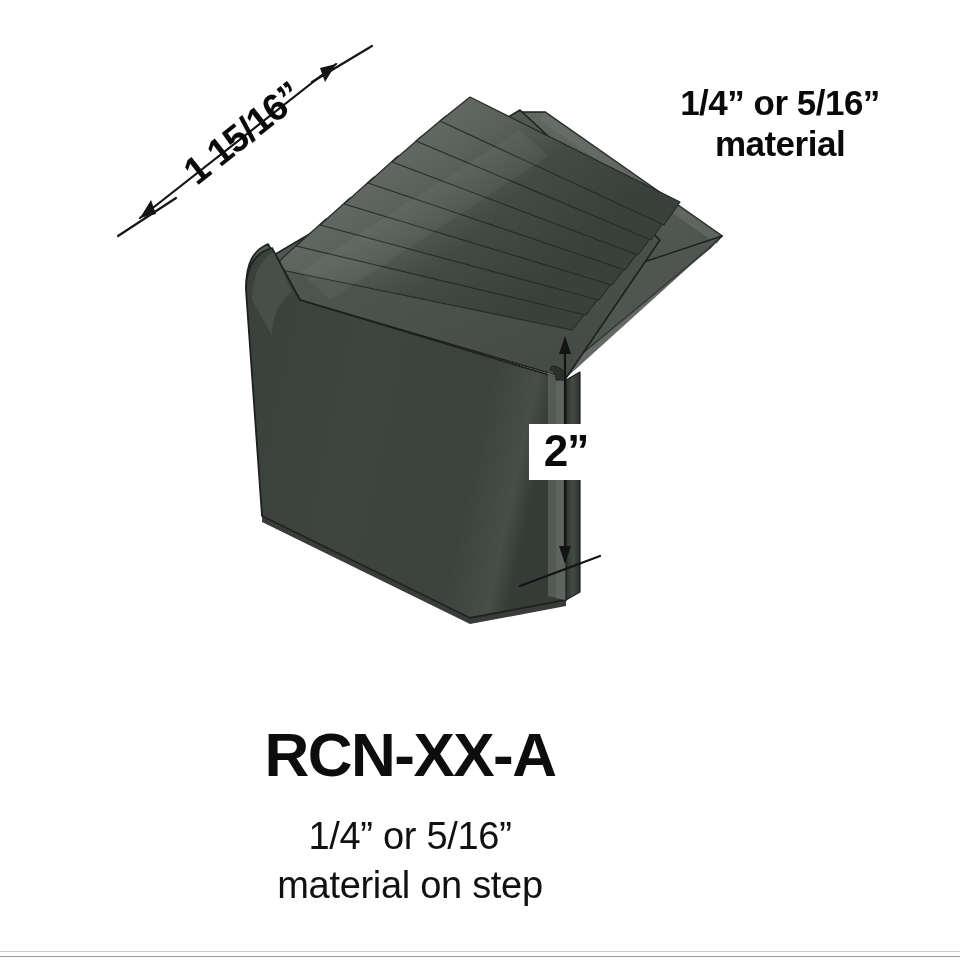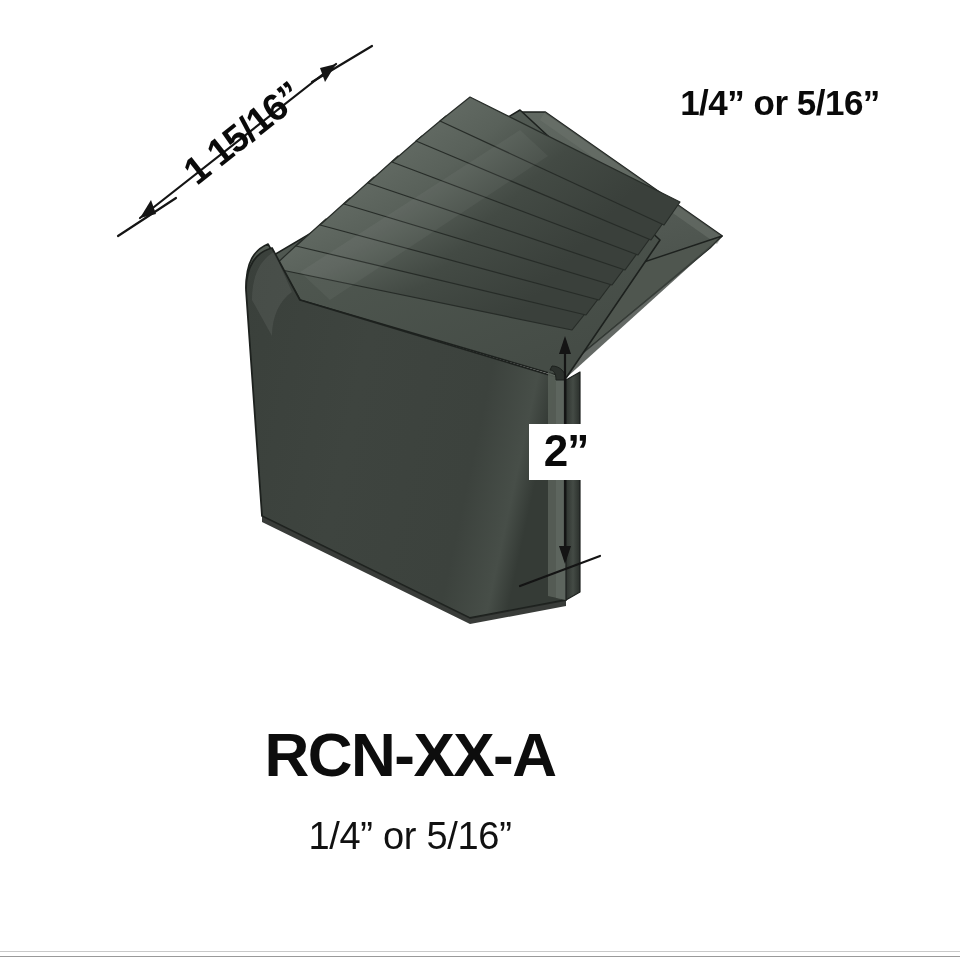--- a/index.html
+++ b/index.html
@@ -251,29 +251,31 @@
 
       <polygon points="565,336 559,354 571,354" stroke="none"></polygon>
       <polygon points="565,564 559,546 571,546" stroke="none"></polygon>
 
       <line x1="520" y1="586" x2="600" y2="556" stroke-width="2.2"></line>
     </g>
   </svg>
 
   <div id="callout-wrap">
     <span>1/4” or 5/16”</span><br>
+    <span>material</span>
   </div>
 
   <div id="dim-depth-text">1 15/16”</div>
 
   <div id="dim-height-text">2”</div>
 
   <div id="caption">
     <div id="caption-title">RCN-XX-A</div>
     <div id="caption-sub">
       <span>1/4” or 5/16”</span>
+      <span>material on step</span>
     </div>
   </div>
 
   <div id="footer-rule"></div>
   <div id="footer-rule2"></div>
 
 </div>
 
 </body></html>

